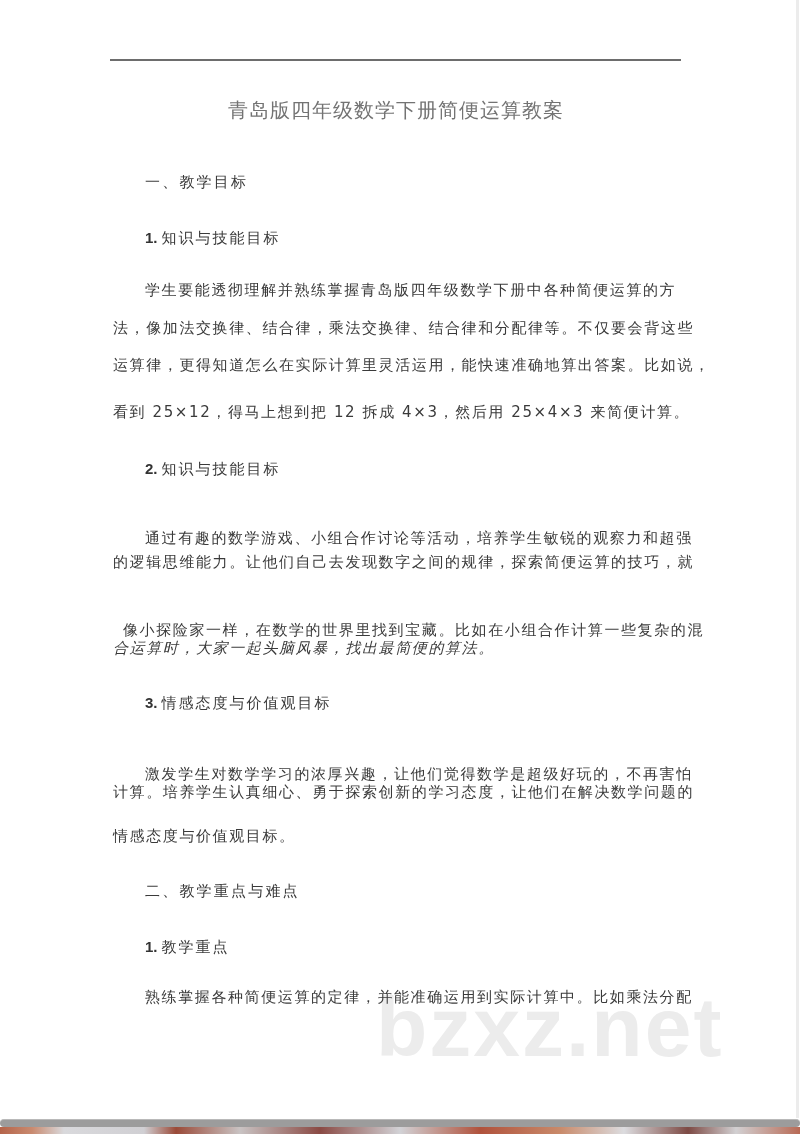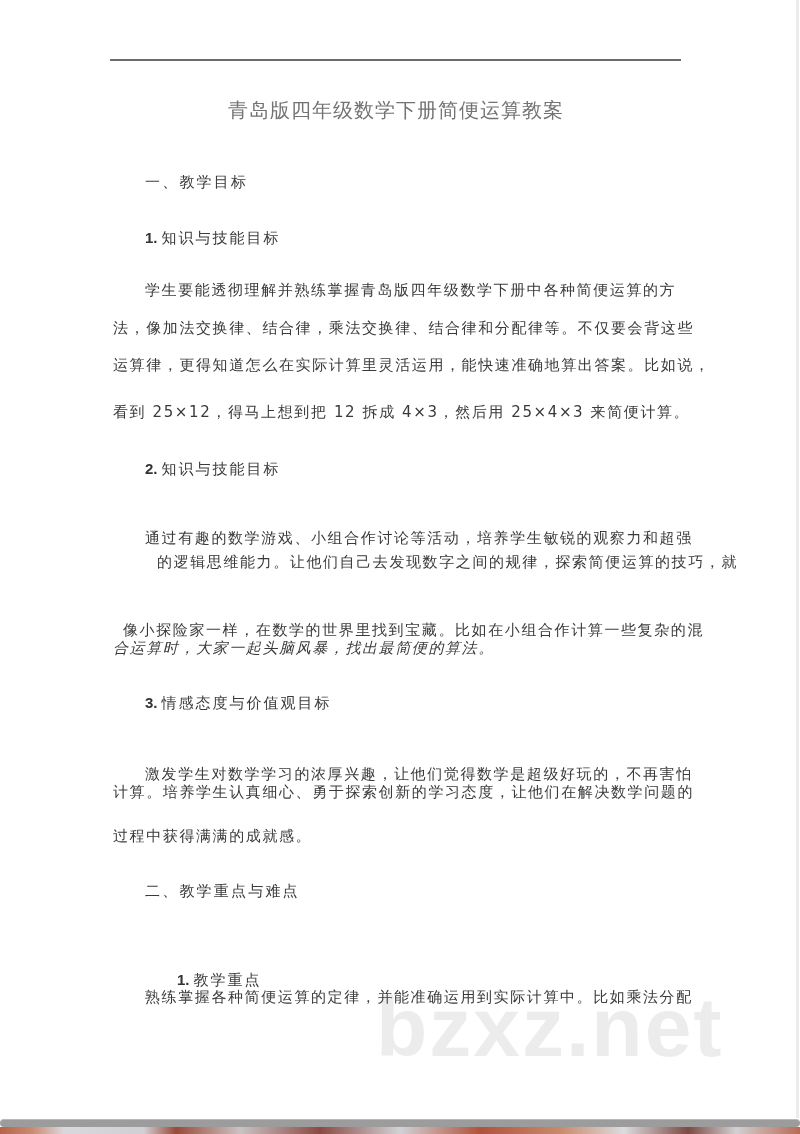--- a/index.html
+++ b/index.html
@@ -112,34 +112,34 @@
     </div>
     <div class="line indent" style="top:280px;">学生要能透彻理解并熟练掌握青岛版四年级数学下册中各种简便运算的方</div>
     <div class="line" style="top:318px;">法，像加法交换律、结合律，乘法交换律、结合律和分配律等。不仅要会背这些</div>
     <div class="line" style="top:355px;">运算律，更得知道怎么在实际计算里灵活运用，能快速准确地算出答案。比如说，</div>
     <div class="line" style="top:402px;">看到 25×12，得马上想到把 12 拆成 4×3，然后用 25×4×3 来简便计算。</div>
 
     <div class="line subhead" style="top:459px;">
       <span class="num">2.</span><span>知识与技能目标</span>
     </div>
     <div class="line indent" style="top:528px;">通过有趣的数学游戏、小组合作讨论等活动，培养学生敏锐的观察力和超强</div>
-    <div class="line" style="top:552px;margin-left:44px;">的逻辑思维能力。让他们自己去发现数字之间的规律，探索简便运算的技巧，就</div>
+    <div class="line" style="top:552px;">的逻辑思维能力。让他们自己去发现数字之间的规律，探索简便运算的技巧，就</div>
     <div class="line" style="top:620px;margin-left:10px;">像小探险家一样，在数学的世界里找到宝藏。比如在小组合作计算一些复杂的混</div>
     <div class="line" style="top:638px;font-style:italic;">合运算时，大家一起头脑风暴，找出最简便的算法。</div>
 
     <div class="line subhead" style="top:693px;">
       <span class="num">3.</span><span>情感态度与价值观目标</span>
     </div>
     <div class="line indent" style="top:741px;margin-top:23px;">激发学生对数学学习的浓厚兴趣，让他们觉得数学是超级好玩的，不再害怕</div>
     <div class="line" style="top:782px;">计算。培养学生认真细心、勇于探索创新的学习态度，让他们在解决数学问题的</div>
-    <div class="line" style="top:826px;">过程中获得满满的成就感。</div>
+    <div class="line" style="top:826px;">情感态度与价值观目标。</div>
 
     <div class="line section" style="top:881px;">二、教学重点与难点</div>
 
-    <div class="line subhead" style="top:970px;margin-left:32px;">
+    <div class="line subhead" style="top:937px;">
       <span class="num">1.</span><span>教学重点</span>
     </div>
     <div class="line indent" style="top:987px;">熟练掌握各种简便运算的定律，并能准确运用到实际计算中。比如乘法分配</div>
   </div>
 </div>
 
 <div class="hscrollbar"></div>
 <div class="next-page-strip"></div>
 
 </body></html>

